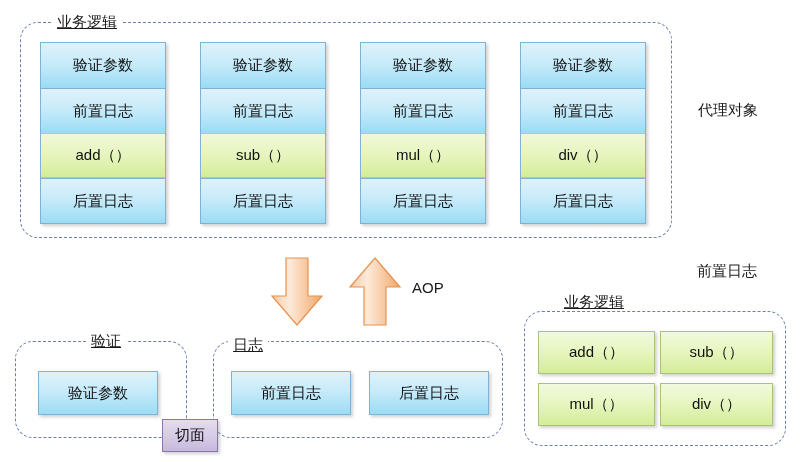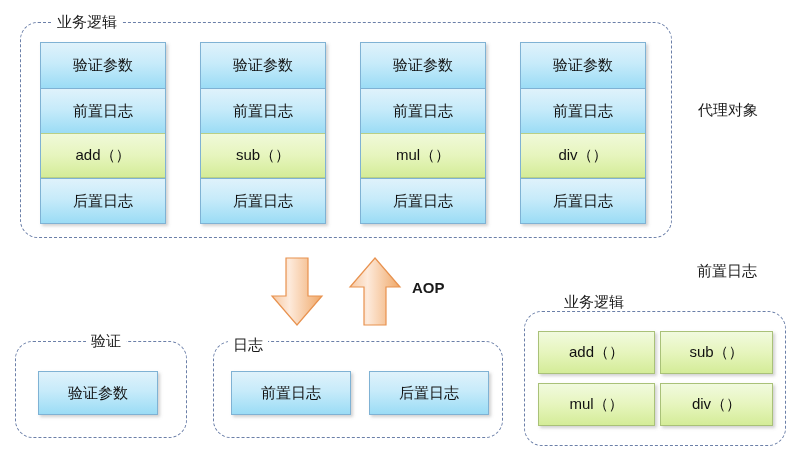--- a/index.html
+++ b/index.html
@@ -27,20 +27,21 @@
     background: transparent;
   }
   .group-label {
     position: absolute;
     background: #ffffff;
     font-size: 15px;
     color: #1a1a1a;
     line-height: 18px;
     padding: 0 5px;
     white-space: nowrap;
+    text-decoration: underline;
   }
 
   
   .caption {
     position: absolute;
     font-size: 15px;
     color: #1a1a1a;
     white-space: nowrap;
     line-height: 18px;
   }
@@ -180,31 +181,32 @@
     <defs>
       <linearGradient id="gradUp" x1="0" y1="0" x2="1" y2="0">
         <stop offset="0%" stop-color="#f6c8a2"></stop>
         <stop offset="35%" stop-color="#fdeadb"></stop>
         <stop offset="100%" stop-color="#f0a868"></stop>
       </linearGradient>
     </defs>
     <path d="M27 2 L52 31 L38 31 L38 69 L16 69 L16 31 L2 31 Z" fill="url(#gradUp)" stroke="#e8924f" stroke-width="1.2"></path>
   </svg>
 
-  <div class="caption" style="left:412px; top:279px;font-weight:bold;">AOP</div>
+  <div class="caption" style="left:412px; top:279px;">AOP</div>
 
   <div class="group-box" style="left:15px; top:341px; width:172px; height:97px;"></div>
   <div class="group-label" style="left:46px; top:332px;margin-left:40px;">验证</div>
   <div class="aspect-box" style="left:38px; top:371px; width:120px; height:44px;">验证参数</div>
 
   <div class="group-box" style="left:213px; top:341px; width:290px; height:97px;"></div>
   <div class="group-label" style="left:228px; top:336px;">日志</div>
   <div class="aspect-box" style="left:231px; top:371px; width:120px; height:44px;">前置日志</div>
   <div class="aspect-box" style="left:369px; top:371px; width:120px; height:44px;">后置日志</div>
 
+  <div class="aspect-badge" style="left:162px; top:419px; width:56px; height:33px;">切面</div>
 
   <div class="caption" style="left:697px; top:262px;">前置日志</div>
 
   <div class="group-box" style="left:524px; top:311px; width:262px; height:135px;"></div>
   <div class="group-label" style="left:559px; top:293px;">业务逻辑</div>
 
   <div class="target-box" style="left:538px; top:331px; width:117px; height:43px;">add（）</div>
   <div class="target-box" style="left:660px; top:331px; width:113px; height:43px;">sub（）</div>
   <div class="target-box" style="left:538px; top:383px; width:117px; height:43px;">mul（）</div>
   <div class="target-box" style="left:660px; top:383px; width:113px; height:43px;">div（）</div>

